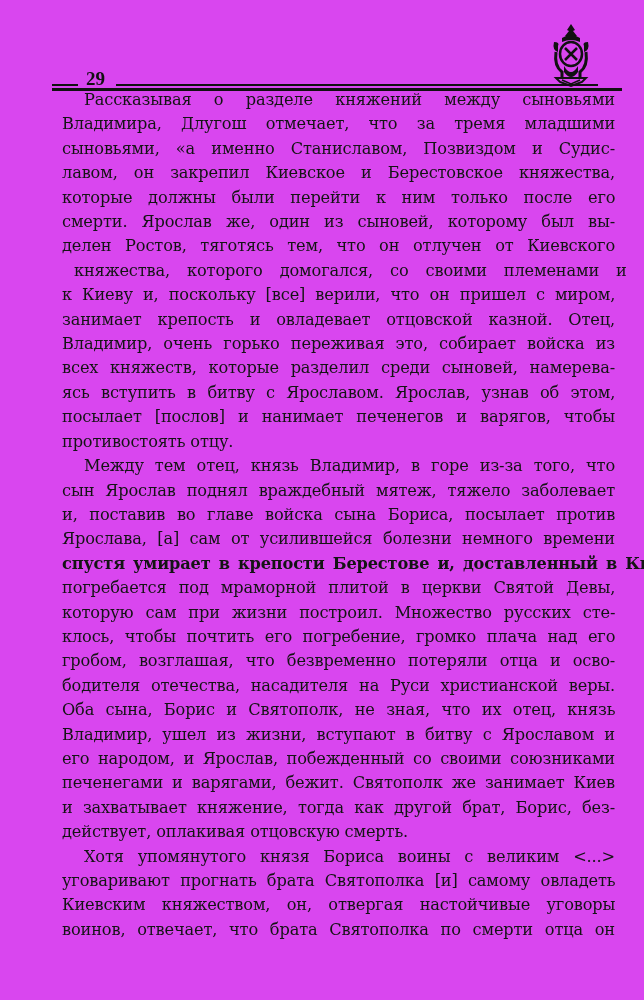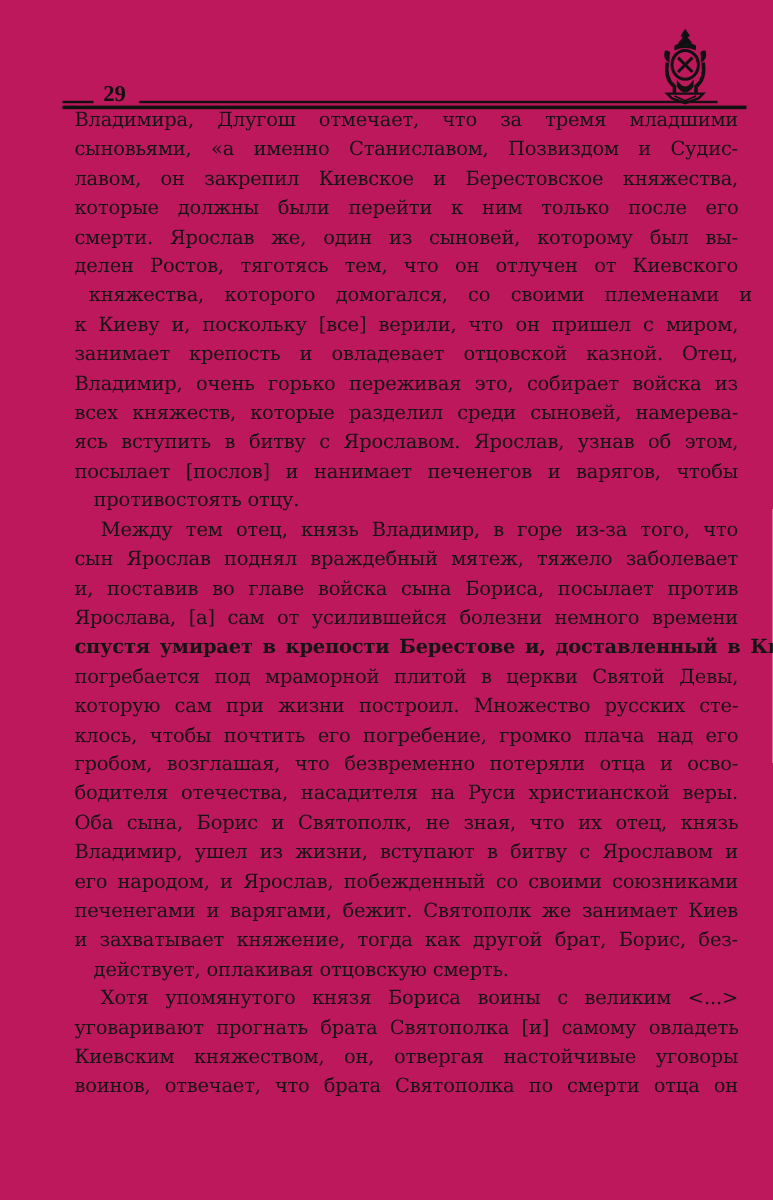--- a/index.html
+++ b/index.html
@@ -1,30 +1,30 @@
 <!DOCTYPE html>
 <html><head>
 <meta charset="utf-8">
 <style>
   html, body { margin: 0; padding: 0; background: #ffffff; }
   body { width: 644px; height: 1000px; position: relative; overflow: hidden; }
-  .page { position: absolute; left: 0; top: 0; width: 644px; height: 1000px; background: #be185d; }
+  .page { position: absolute; left: 0; top: 0; width: 644px; height: 1000px; background: #d946ef; }
   .header { position: absolute; left: 46px; top: 60px; width: 572px; height: 30px; }
   .page-num { position: absolute; left: 40px; top: 8px; font-family: "Liberation Serif", serif; font-weight: bold; font-size: 19px; color: #111; }
   .rule-left { position: absolute; left: 6px; top: 24px; width: 26px; height: 2px; background: #111; }
   .rule-mid { position: absolute; left: 70px; top: 24px; width: 482px; height: 2px; background: #111; }
   .rule-thick { position: absolute; left: 6px; top: 28px; width: 570px; height: 3px; background: #111; }
   .emblem { position: absolute; left: 548px; top: 22px; width: 46px; height: 66px; }
   .body-text {
     position: absolute; left: 62px; top: 88px; width: 553px;
     font-family: "DejaVu Serif", serif; font-size: 16.2px; line-height: 24.4px; color: #141414;
     text-align: justify; letter-spacing: -0.15px;
   }
   .line { display: block; text-align: justify; text-align-last: justify; white-space: nowrap; }
-  .line.last { text-align-last: left; margin-left: 16px; }
+  .line.last { text-align-last: left; }
   .line.indent { padding-left: 22px; }
 </style>
 </head>
 <body>
 
 <div class="page">
   <div class="header">
     <div class="rule-left"></div>
     <span class="page-num">29</span>
     <div class="rule-mid"></div>
@@ -39,20 +39,21 @@
     <ellipse cx="23" cy="32" rx="11" ry="12" fill="none" stroke="#111" stroke-width="2.5"></ellipse>
     <path d="M17 26 L29 38 M29 26 L17 38" stroke="#111" stroke-width="2.5"></path>
     <path d="M8 30 Q6 44 14 50 L14 56 M38 30 Q40 44 32 50 L32 56" stroke="#111" stroke-width="3" fill="none"></path>
     <path d="M16 44 Q23 56 30 44 L30 50 Q23 60 16 50 Z" fill="#111"></path>
     <path d="M8 56 L38 56 L34 60 L23 64 L12 60 Z" fill="none" stroke="#111" stroke-width="2"></path>
     <path d="M14 58 L23 62 L32 58" stroke="#111" stroke-width="1.5" fill="none"></path>
   </svg>
 
   <div class="body-text">
     <div>
+      <span class="line indent" style="display: block; word-spacing: 13px;">Рассказывая о разделе княжений между сыновьями</span>
       <span class="line" style="display: block; word-spacing: 14.3333px;">Владимира, Длугош отмечает, что за тремя младшими</span>
       <span class="line" style="display: block; word-spacing: 11.1667px;">сыновьями, «а именно Станиславом, Позвиздом и Судис-</span>
       <span class="line" style="display: block; word-spacing: 11.1667px;">лавом, он закрепил Киевское и Берестовское княжества,</span>
       <span class="line" style="display: block; word-spacing: 10.75px;">которые должны были перейти к ним только после его</span>
       <span class="line" style="display: block; word-spacing: 9.125px;">смерти. Ярослав же, один из сыновей, которому был вы-</span>
       <span class="line" style="display: block; word-spacing: 8.625px;">делен Ростов, тяготясь тем, что он отлучен от Киевского</span>
       <span class="line" style="display: block; word-spacing: 12px; margin-left: 12px;">княжества, которого домогался, со своими племенами и</span>
       <span class="line" style="display: block; word-spacing: 5.1px;">к Киеву и, поскольку [все] верили, что он пришел с миром,</span>
       <span class="line" style="display: block; word-spacing: 10.8333px;">занимает крепость и овладевает отцовской казной. Отец,</span>
       <span class="line" style="display: block; word-spacing: 6.14286px;">Владимир, очень горько переживая это, собирает войска из</span>

